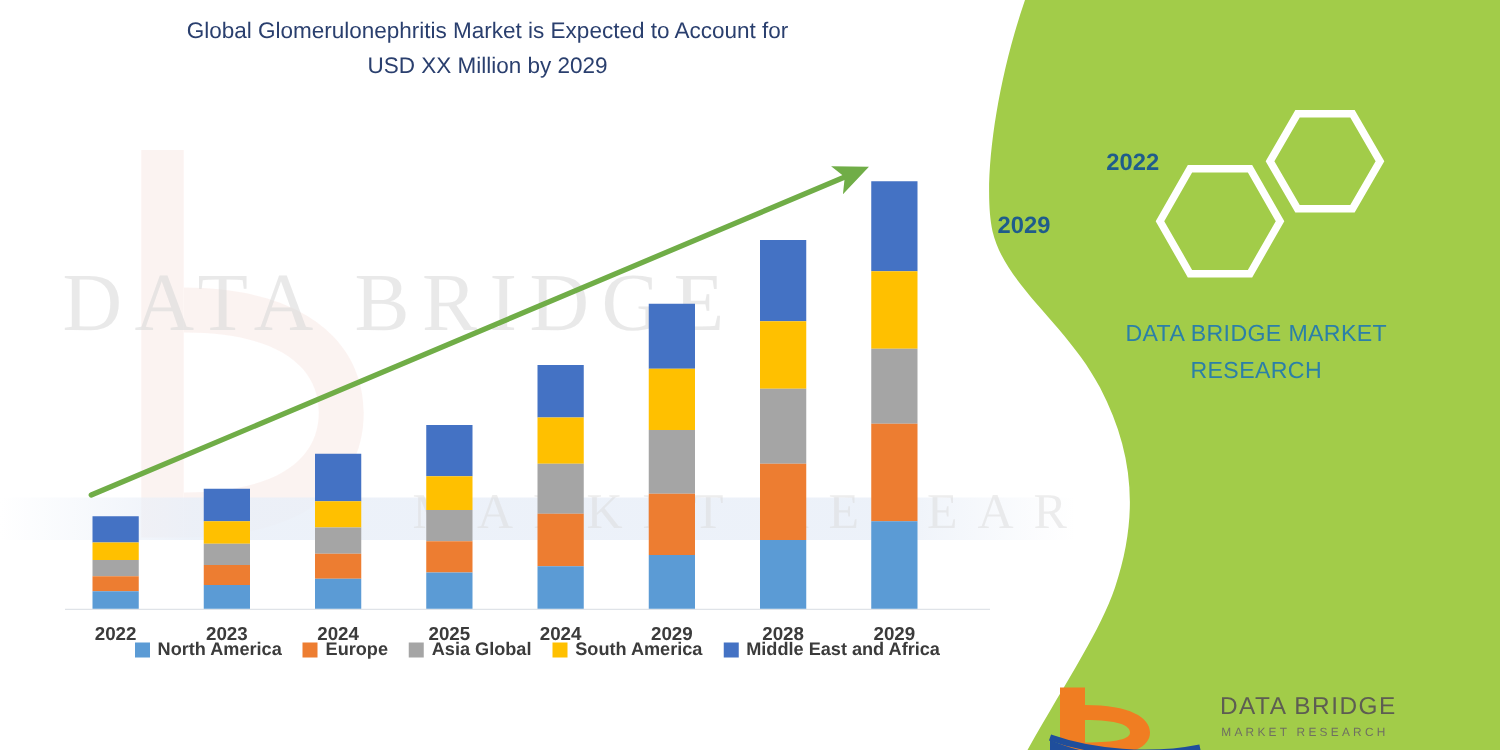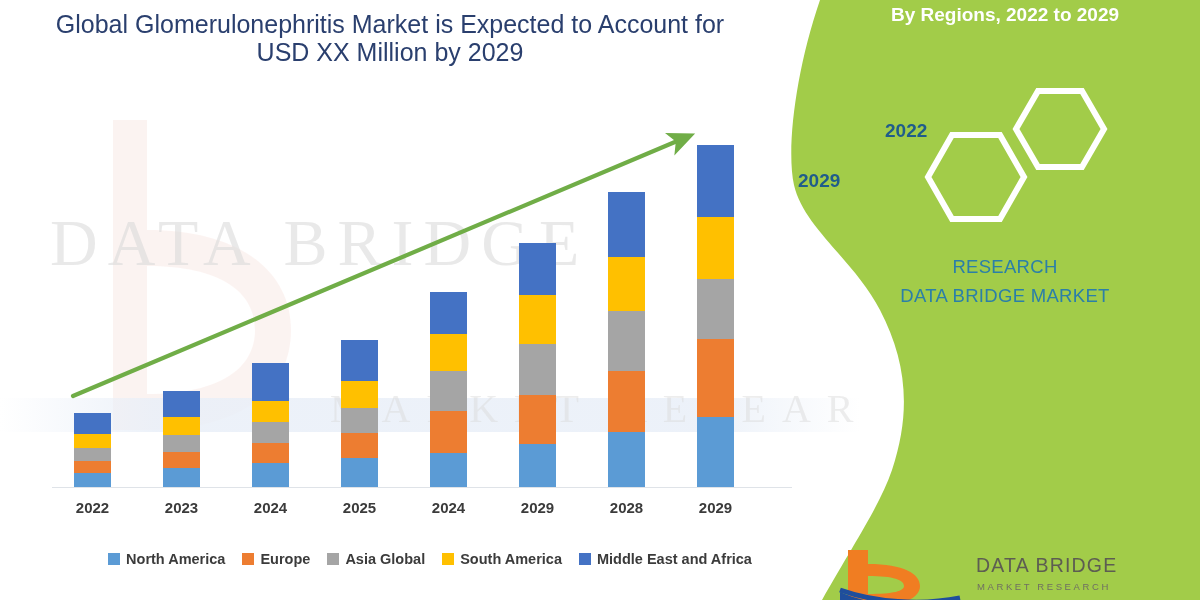--- a/index.html
+++ b/index.html
@@ -8,21 +8,21 @@
     font-family:"Liberation Sans", sans-serif;
     background:#ffffff;position:relative;
   }
   #root{position:absolute;inset:0;width:1200px;height:600px;overflow:hidden;background:#fff;}
 
   
   .left-panel{position:absolute;left:0;top:0;width:860px;height:600px;background:#ffffff;}
 
   .chart-title{
     position:absolute;left:40px;top:10px;width:700px;
-    text-align:center;color:#2a3f6e;font-size:25px;line-height:28px;
+    text-align:center;color:#2a3f6e;font-size:18px;line-height:28px;
     font-family:"Liberation Sans", sans-serif;
   }
   .chart-title span{display:block;}
 
   
   .wm-wrap{position:absolute;left:0;top:0;width:860px;height:600px;overflow:hidden;pointer-events:none;}
   .wm-text{
     position:absolute;left:50px;top:205px;width:820px;
     font-size:66px;letter-spacing:10px;color:#d8d8d8;opacity:.55;
     font-family:"Liberation Serif", serif;white-space:nowrap;
@@ -44,21 +44,21 @@
   .seg{position:absolute;left:0;width:37px;}
   .xlabel{
     position:absolute;top:499px;width:100px;text-align:center;
     font-size:15px;font-weight:bold;color:#3b3b3b;
   }
 
   .growth-arrow{position:absolute;left:0;top:0;width:860px;height:600px;}
 
   
   .legend{
-    position:absolute;left:40px;top:551px;width:780px;
+    position:absolute;left:40px;top:512px;width:780px;
     display:flex;align-items:center;justify-content:center;gap:17px;
   }
   .legend-item{display:flex;align-items:center;gap:6px;}
   .legend-swatch{width:12px;height:12px;display:block;}
   .legend-label{font-size:14.5px;font-weight:bold;color:#3b3b3b;white-space:nowrap;}
 
   
   .right-panel{position:absolute;left:760px;top:0;width:440px;height:600px;}
   .right-svg{position:absolute;left:0;top:0;}
   .right-content{position:absolute;left:0;top:0;width:440px;height:600px;}
@@ -217,36 +217,35 @@
   <div class="right-panel">
     <svg class="right-svg" width="440" height="600" viewBox="0 0 440 600">
       <path id="greenShape" d="M60 0 L440 0 L440 600 L62 600
                C96 540 120 505 132 470
                C152 410 146 360 120 310
                C94 260 44 228 34 185
                C26 148 36 70 60 0 Z" fill="#A2CC49"></path>
     </svg>
 
     <div class="right-content">
-      <div class="regions-title">By Regions, 2022 to 2029</div>
 
       <div class="hex-group">
         <svg width="260" height="140" viewBox="0 0 260 140">
 
           <polygon points="128,6 172,6 194,44 172,82 128,82 106,44" fill="none" stroke="#ffffff" stroke-width="6"></polygon>
 
           <polygon points="42,50 90,50 114,92 90,134 42,134 18,92" fill="none" stroke="#ffffff" stroke-width="6"></polygon>
         </svg>
       </div>
       <div class="hex-label hex-2022">2022</div>
       <div class="hex-label hex-2029">2029</div>
 
       <div class="brand">
+        <span>DATA BRIDGE MARKET</span>
         <span>RESEARCH</span>
-        <span>DATA BRIDGE MARKET</span>
       </div>
 
       <div class="footer-logo">
         <svg width="130" height="58" viewBox="0 0 130 58">
           <path d="M10 2 L30 2 L30 56 L10 56 Z" fill="#F07D22"></path>
           <path d="M30 16 C66 16 82 26 82 38 C82 50 66 58 30 58 L30 46 C56 46 66 43 66 38 C66 32 56 28 30 28 Z" fill="#F07D22"></path>
           <path d="M2 44 C34 58 80 62 120 54 L120 58 L2 58 Z" fill="#1F4E9C"></path>
           <path d="M2 42 C36 54 82 58 122 50" stroke="#1F4E9C" stroke-width="5" fill="none"></path>
         </svg>
         <div class="footer-logo-text">DATA BRIDGE</div>

